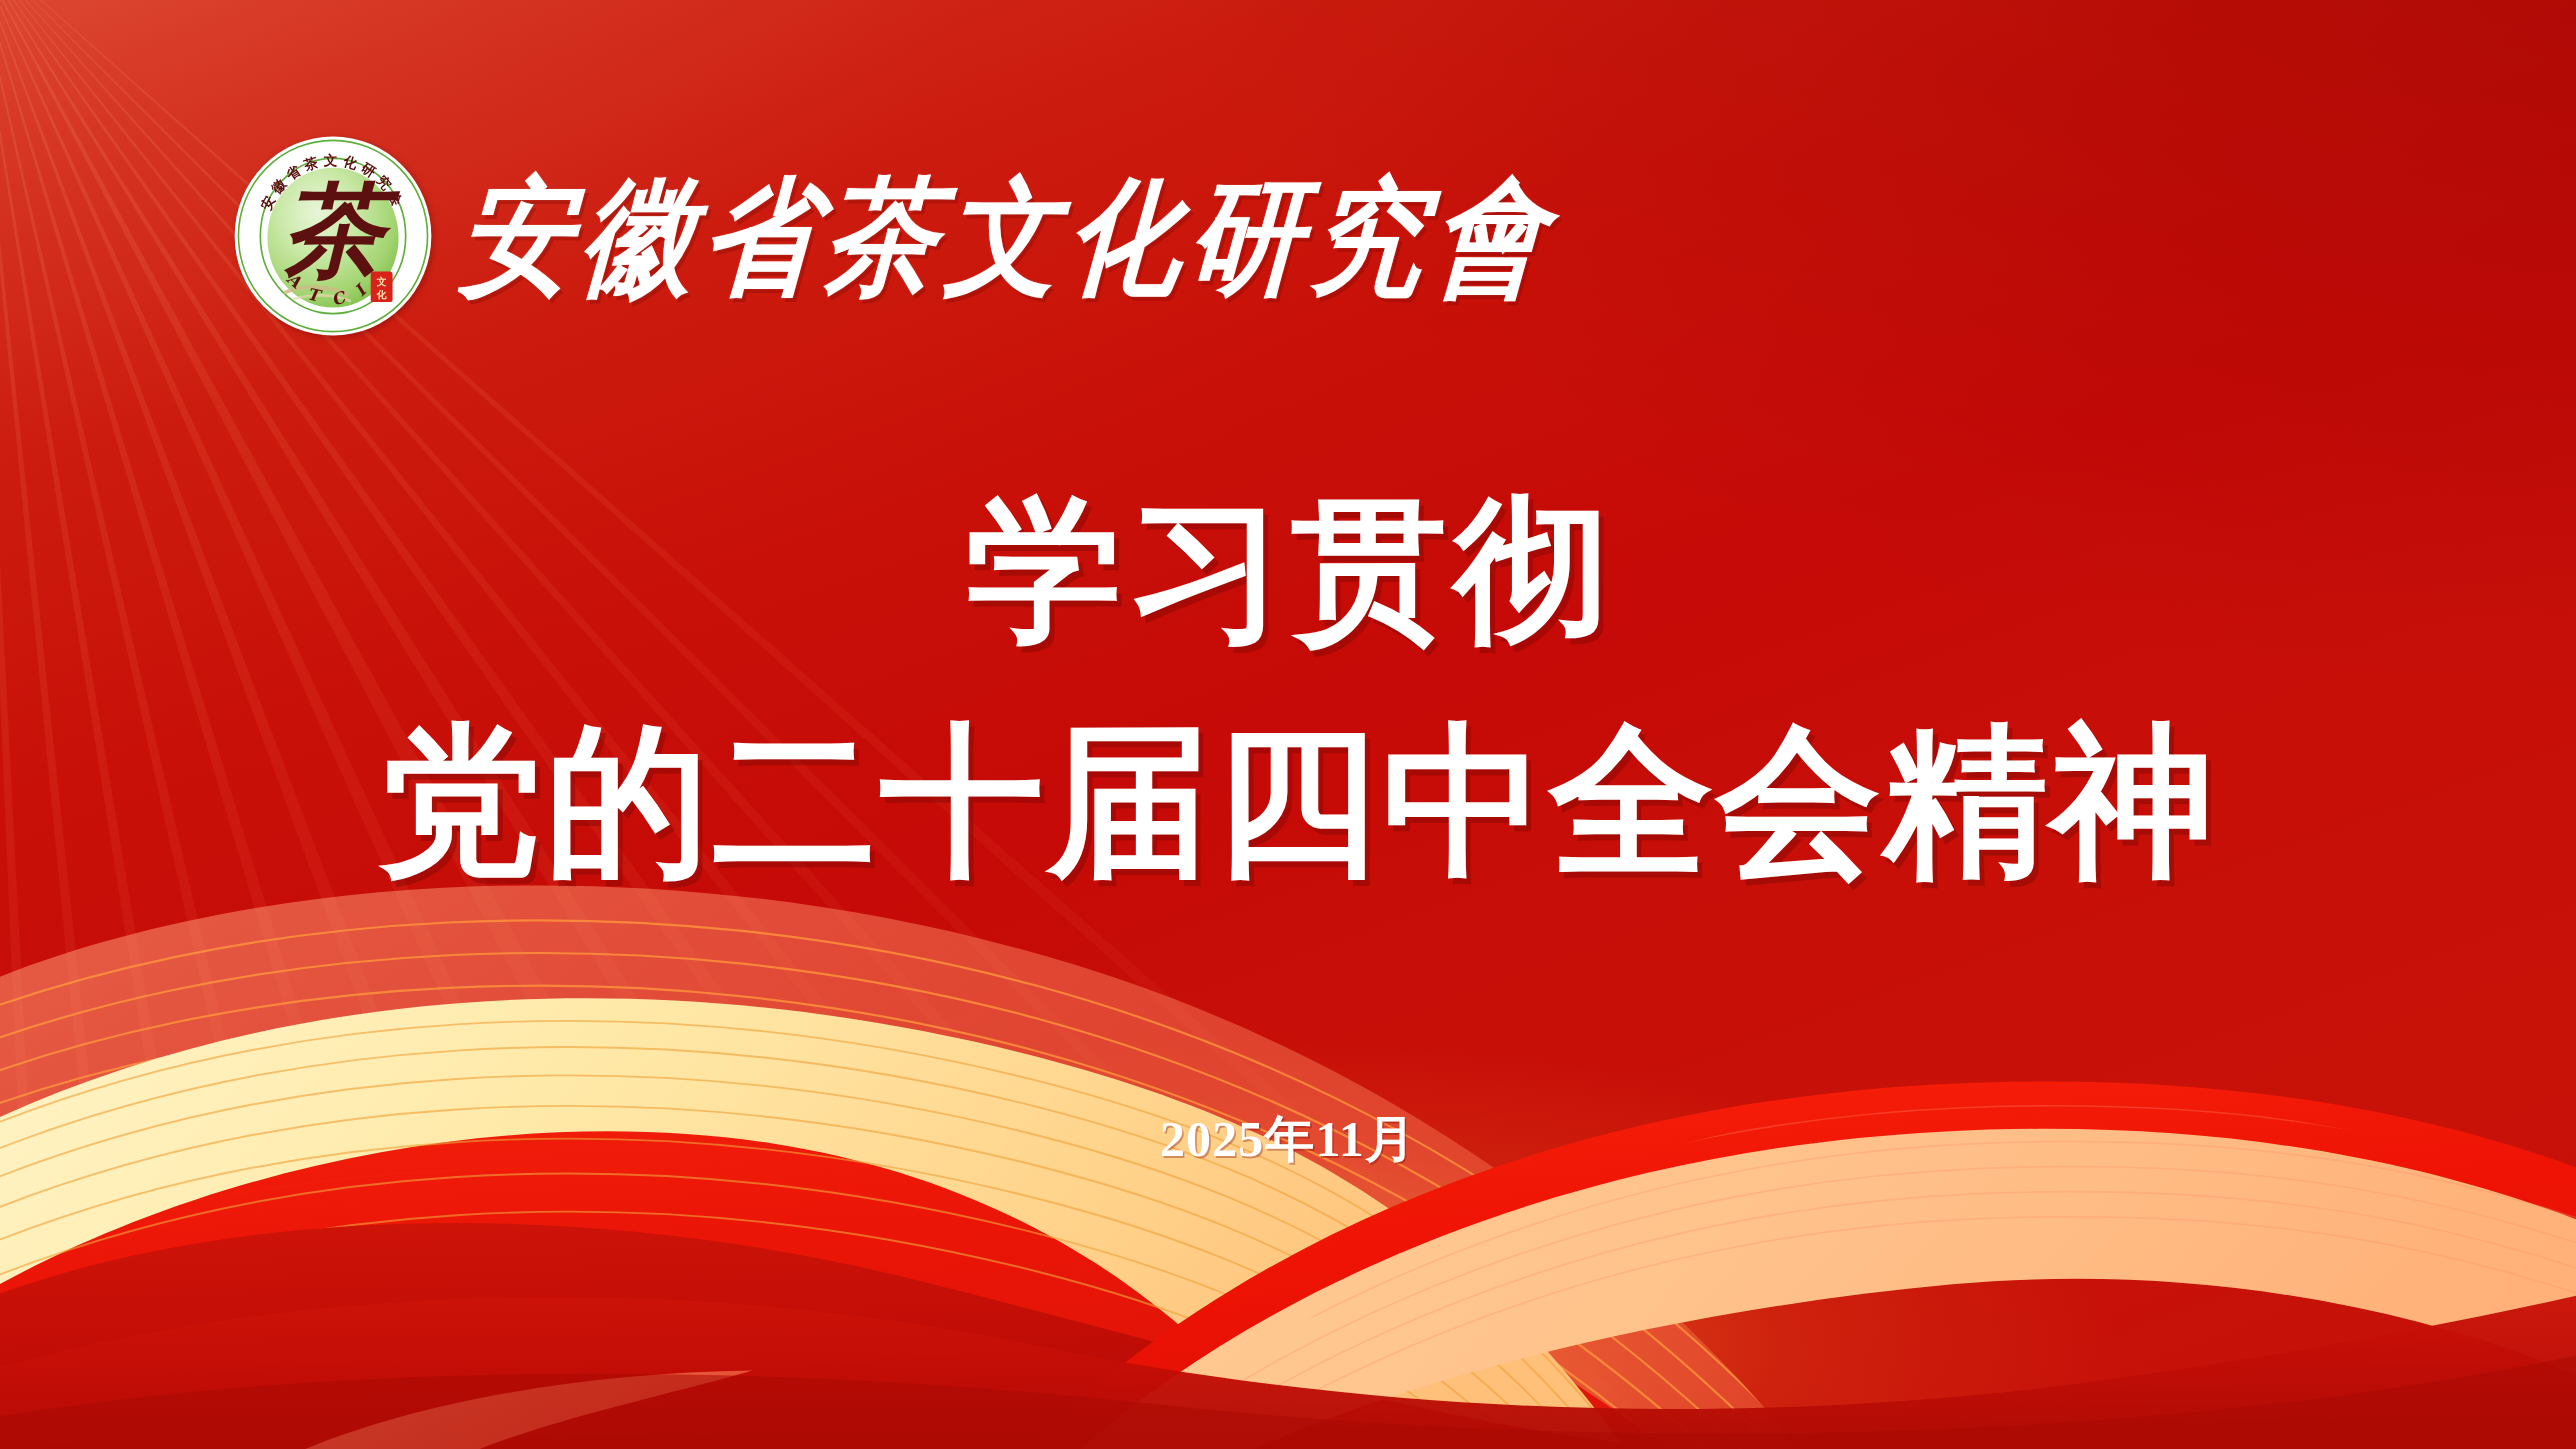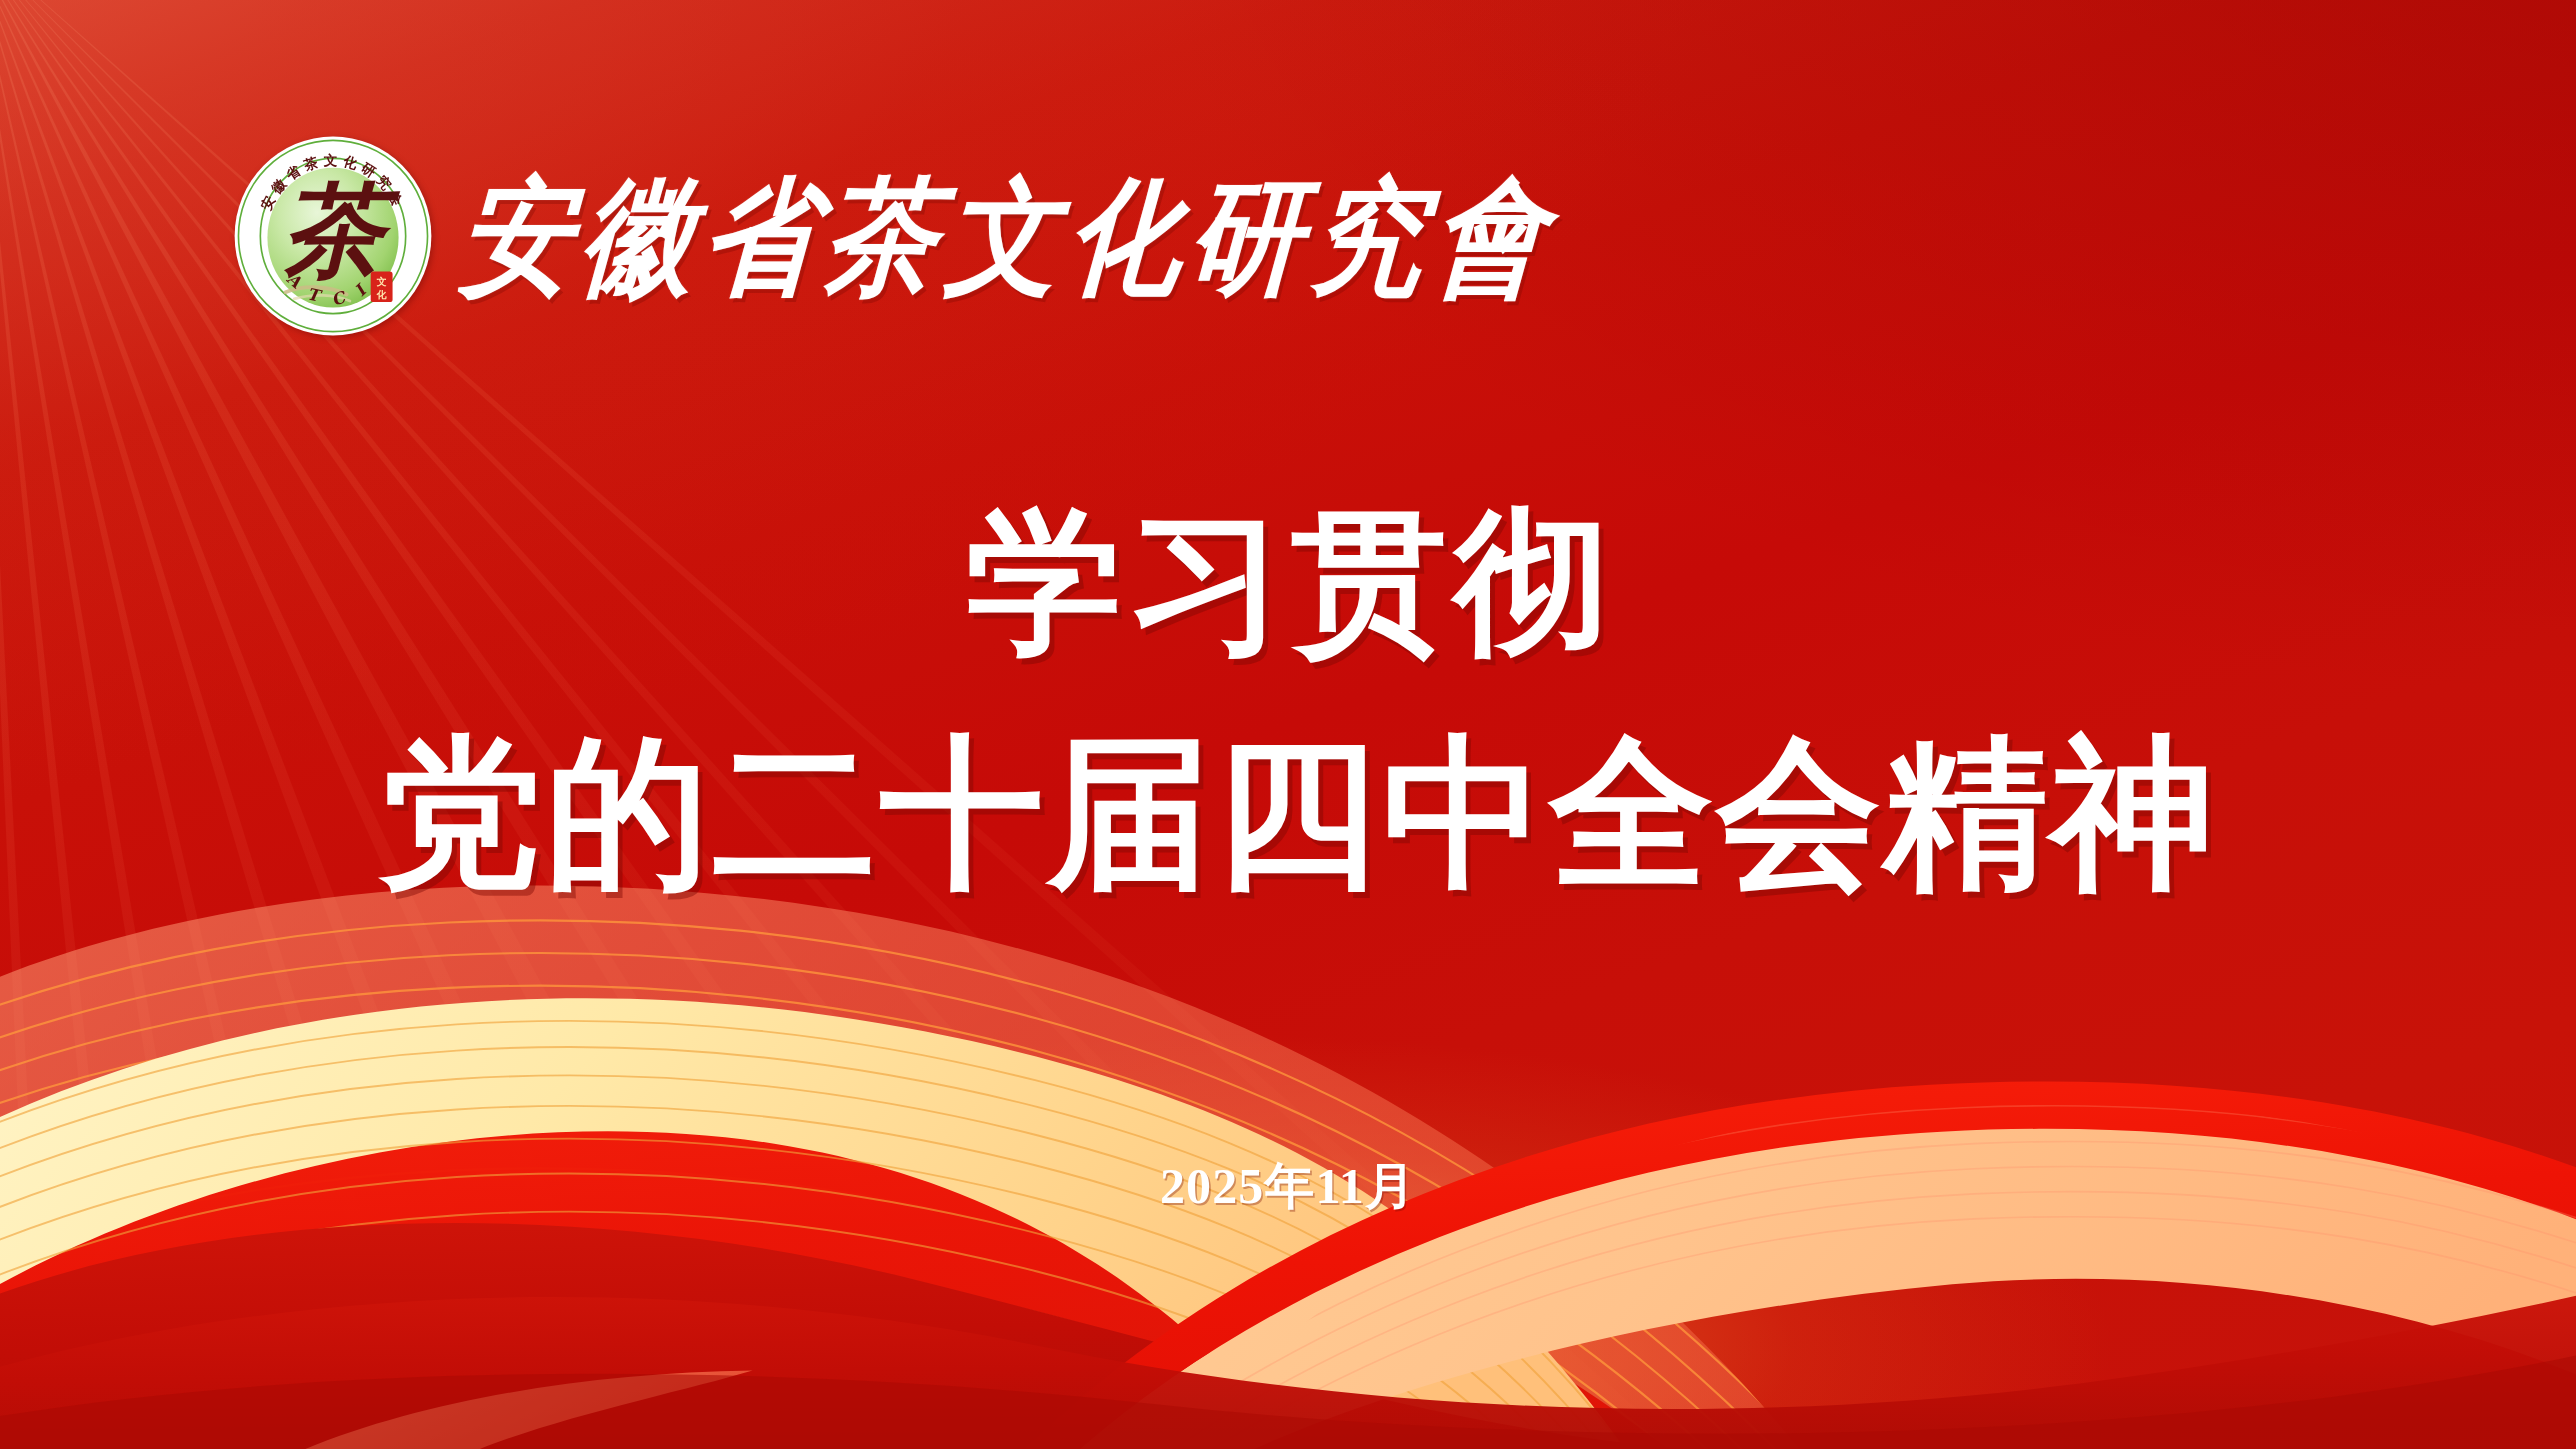--- a/index.html
+++ b/index.html
@@ -111,21 +111,21 @@
       0 0 1.1px rgba(255,255,255,0.5);
     transform: skewX(-3deg) scaleY(1.12);
     transform-origin: left center;
   }
 
   
   #main-title {
     position: absolute;
     left: 0;
     right: 0;
-    top: 495px;
+    top: 483px;
     text-align: center;
     color: #ffffff;
     font-weight: 900;
     font-family: "Liberation Sans", "DejaVu Sans", sans-serif;
   }
   .title-line {
     display: block;
     white-space: nowrap;
     text-shadow: 4.9px 5.5px 0 rgba(125,8,2,0.42);
   }
@@ -149,21 +149,20 @@
     left: 0;
     right: 0;
     top: 1106px;
     text-align: center;
     color: #ffffff;
     font-size: 50px;
     font-weight: 700;
     letter-spacing: 1.1px;
     font-family: "Liberation Serif", "DejaVu Serif", serif;
     text-shadow: 1.6px 2.2px 0 rgba(120,8,2,0.34);
-    margin-top: 47px;
   }
 
   
   #fg-waves {
     position: absolute;
     left: 0;
     right: 0;
     bottom: 0;
     width: 100%;
     height: 627px;

